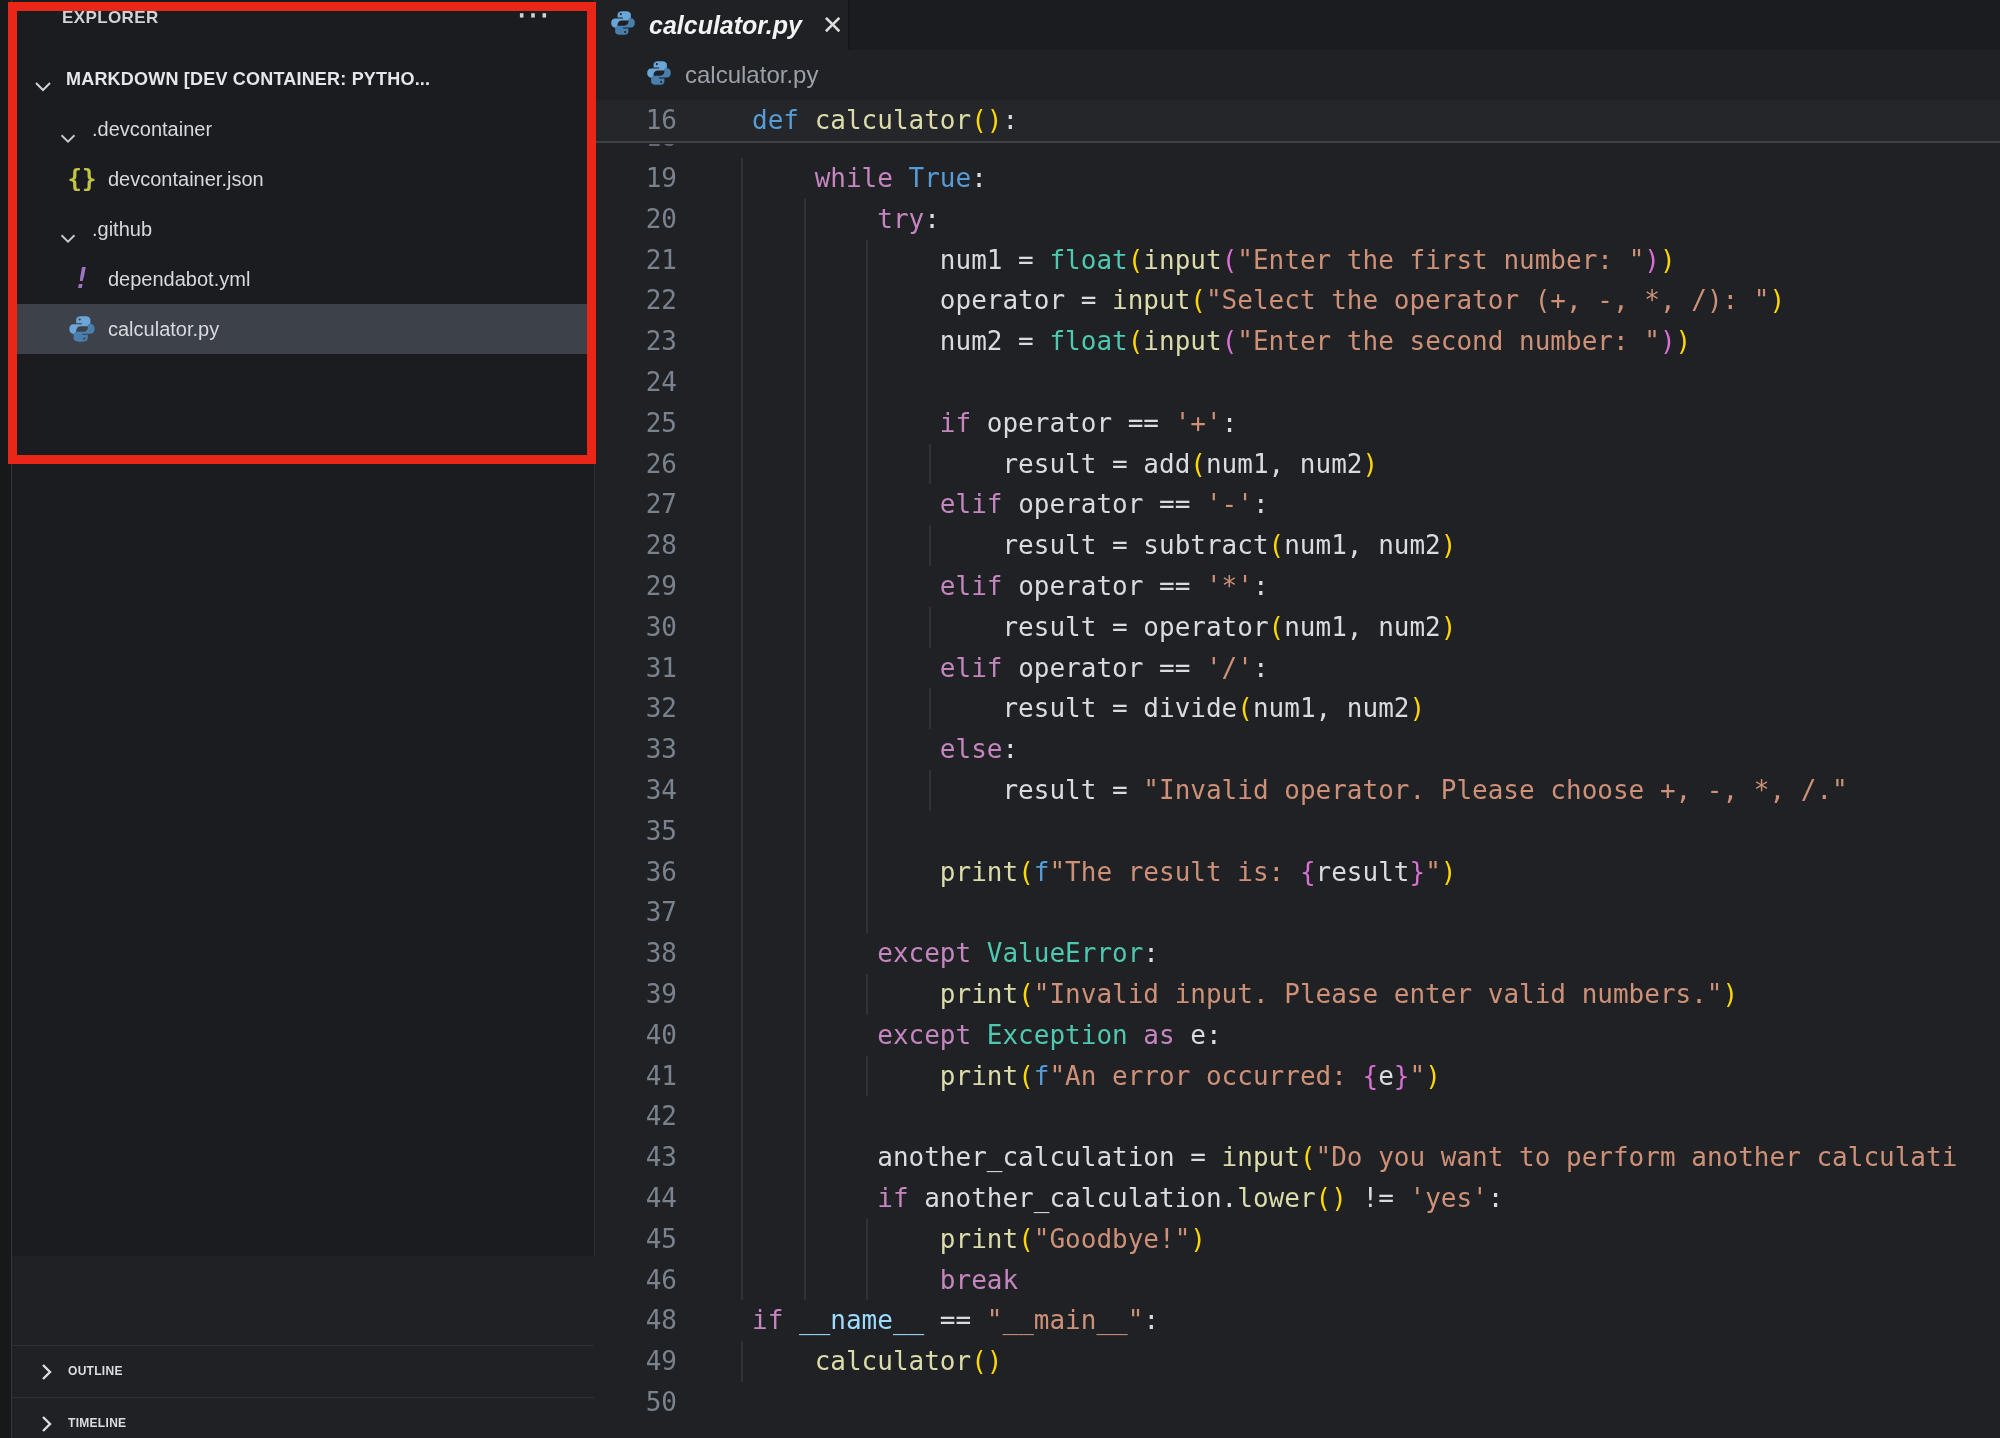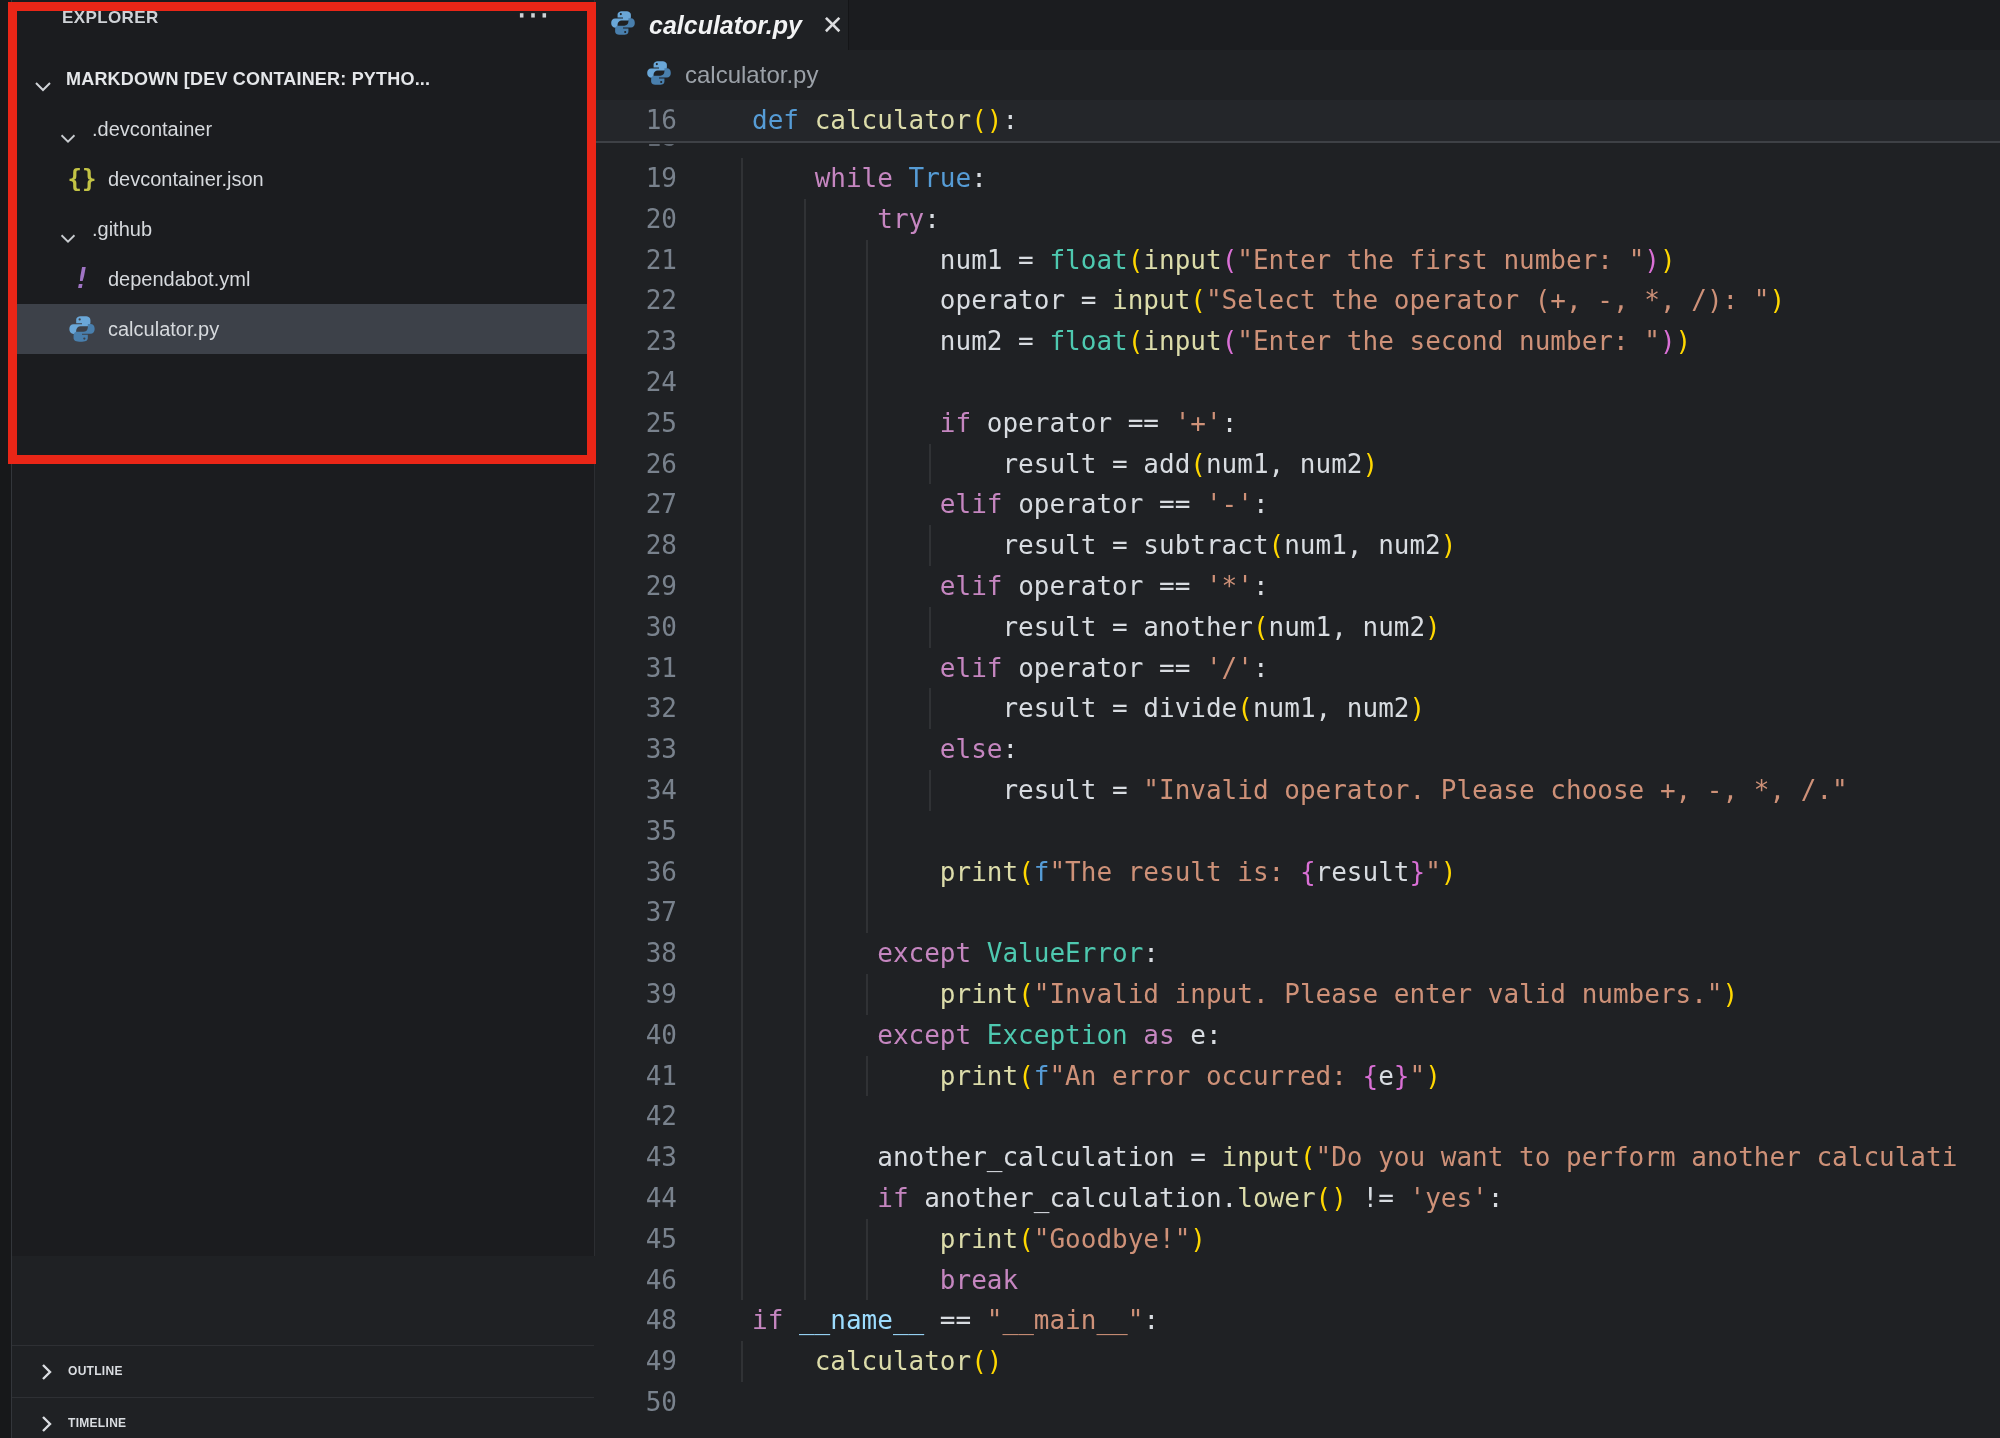--- a/index.html
+++ b/index.html
@@ -245,21 +245,21 @@
           <i class="guide" style="left: 208.6px;"></i>
           <i class="guide" style="left: 271.2px;"></i>
           <span class="codetext">            <span class="c-kw">elif </span><span class="c-id">operator == </span><span class="c-st">'*'</span><span class="c-id">:</span></span>
         </div>
         <div class="cl">
           <span class="ln">30</span>
           <i class="guide" style="left: 146px;"></i>
           <i class="guide" style="left: 208.6px;"></i>
           <i class="guide" style="left: 271.2px;"></i>
           <i class="guide" style="left: 333.8px;"></i>
-          <span class="codetext">                <span class="c-id">result = another</span><span class="c-b1">(</span><span class="c-id">num1, num2</span><span class="c-b1">)</span></span>
+          <span class="codetext">                <span class="c-id">result = operator</span><span class="c-b1">(</span><span class="c-id">num1, num2</span><span class="c-b1">)</span></span>
         </div>
         <div class="cl">
           <span class="ln">31</span>
           <i class="guide" style="left: 146px;"></i>
           <i class="guide" style="left: 208.6px;"></i>
           <i class="guide" style="left: 271.2px;"></i>
           <span class="codetext">            <span class="c-kw">elif </span><span class="c-id">operator == </span><span class="c-st">'/'</span><span class="c-id">:</span></span>
         </div>
         <div class="cl">
           <span class="ln">32</span>

